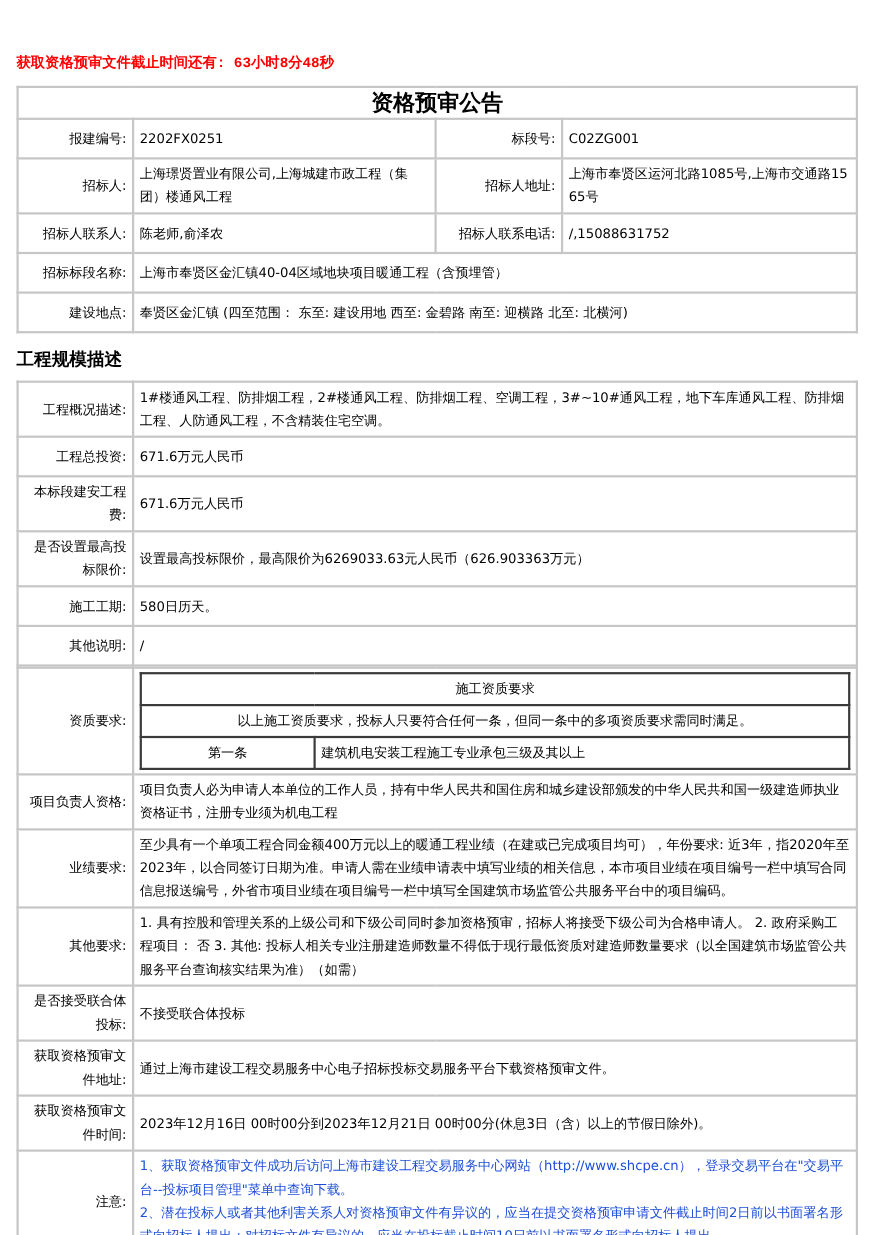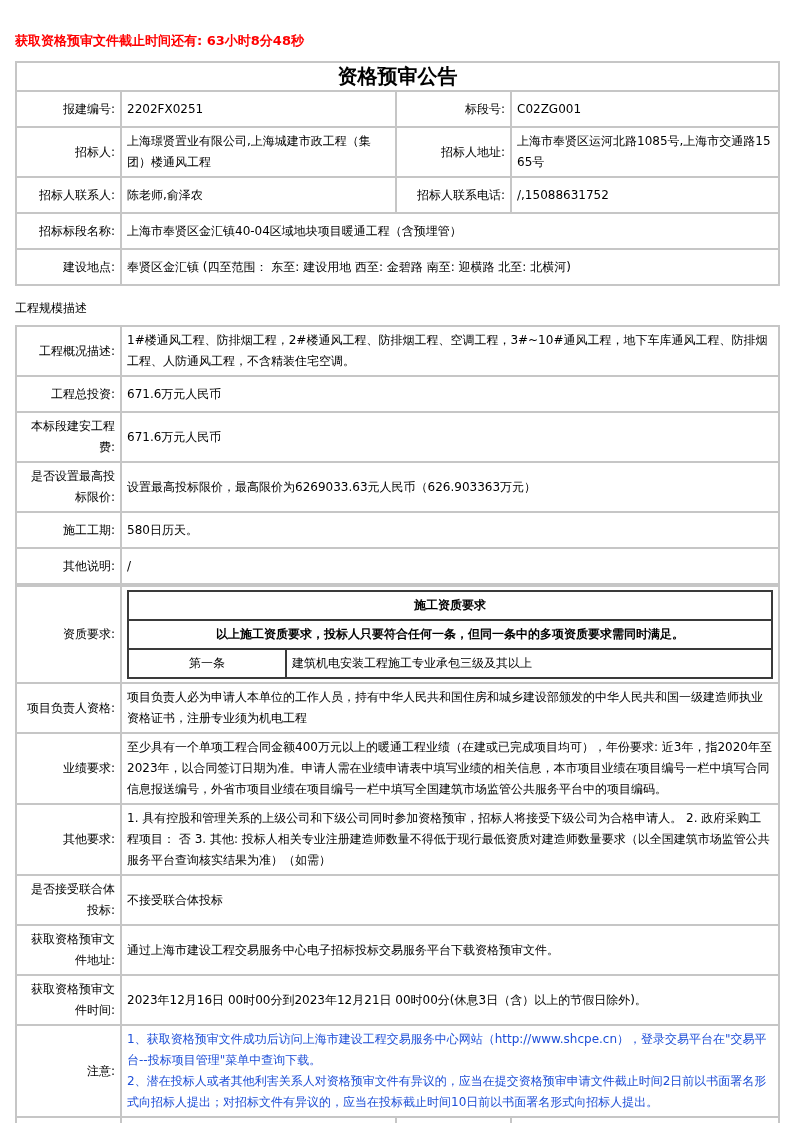--- a/index.html
+++ b/index.html
@@ -6,26 +6,27 @@
   html, body {
     margin: 0; padding: 0;
     width: 793px; height: 1123px;
     background: #ffffff;
     font-family: "DejaVu Sans", "Liberation Sans", sans-serif;
     font-size: 12px;
     color: #000000;
   }
   .page { width: 793px; padding: 0 15px; }
   .alert {
-    margin-top: 33px;
+    margin-top: 50px;
     margin-bottom: 13px;
     color: #ff0000;
     font-weight: bold;
     font-size: 13px;
     line-height: 15px;
+    font-family: Liberation Mono, monospace;
   }
   table.doc {
     width: 763px;
     border-collapse: collapse;
     table-layout: fixed;
   }
   table.doc td {
     border: 2px solid #c6c6c6;
     padding: 3px 5px;
     line-height: 21px;
@@ -39,38 +40,38 @@
     height: 27px;
     padding: 2px;
   }
   td.lbl {
     text-align: right;
     padding-right: 4px;
     height: 36px;
   }
   td.val { text-align: left; }
   .section-heading {
-    font-weight: normal;
-    font-size: 12px;
+    font-weight: bold;
+    font-size: 16px;
     margin: 14px 0 8px 0;
   }
   td.nest-holder { padding: 2px; }
   table.nested {
     width: 100%;
     border-collapse: collapse;
     table-layout: fixed;
   }
   table.nested td {
     border: 2px solid #3a3a3a;
     padding: 3px 5px;
     line-height: 21px;
   }
   td.nest-header, td.nest-footer {
     text-align: center;
-    font-weight: bold;
+    font-weight: normal;
     height: 28px;
   }
   td.nest-no { text-align: center; height: 28px; }
   .blue { color: #1d4ed8; }
   .vline { display: block; }
 </style>
 </head>
 <body>
 
 <div class="page">

